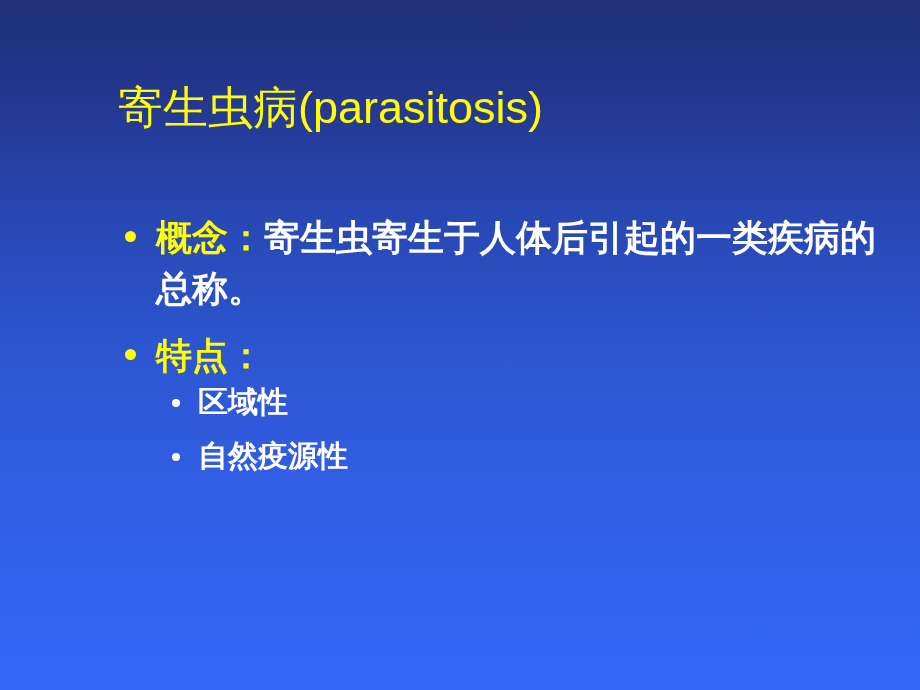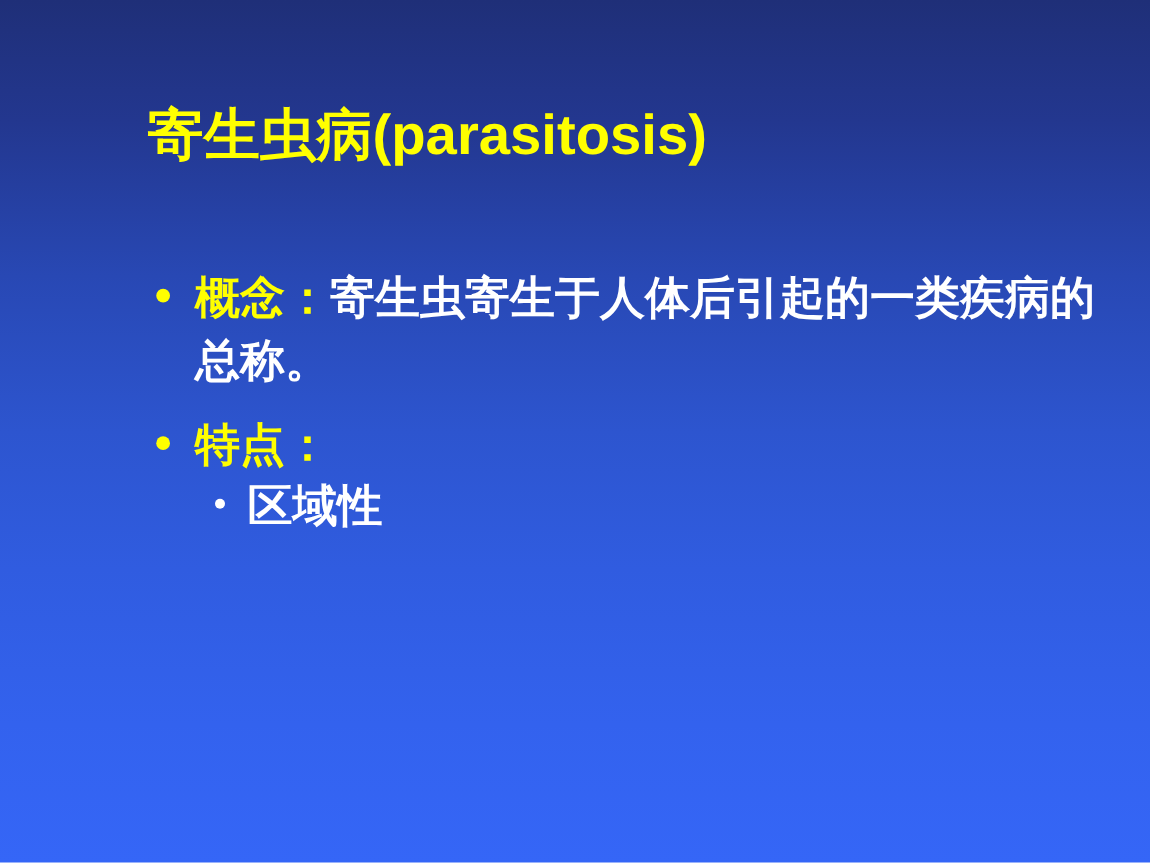--- a/index.html
+++ b/index.html
@@ -31,21 +31,21 @@
   }
 
   
   .slide-title {
     position: absolute;
     left: 118px;
     top: 84px;
     width: 760px;
     color: #ffff00;
     font-size: 45px;
-    font-weight: bold;
+    font-weight: normal;
     line-height: 1.08;
     letter-spacing: 0px;
     white-space: nowrap;
   }
 
   
   .body-block {
     position: absolute;
     left: 118px;
     top: 200px;
@@ -84,21 +84,21 @@
     margin-bottom: 2px;
   }
 
   .sub-list {
     margin-top: 6px;
     padding-left: 46px;
   }
   .bullet-l2 {
     position: relative;
     padding-left: 34px;
-    font-size: 36px;
+    font-size: 30px;
     font-weight: bold;
     line-height: 1.0;
     color: #ffffff;
     margin-bottom: 24px;
   }
   .bullet-l2:last-child {
     margin-bottom: 0;
   }
   .bullet-l2 .marker {
     position: absolute;
@@ -127,18 +127,21 @@
       <span class="marker"></span><span class="hl">特点：</span>
     </div>
 
     <div class="sub-list">
 
       <div class="bullet-l2">
         <span class="marker"></span><span>区域性</span>
       </div>
 
 
+      <div class="bullet-l2">
+        <span class="marker"></span><span>自然疫源性</span>
+      </div>
 
     </div>
 
   </div>
 
 </div>
 
 </body></html>

